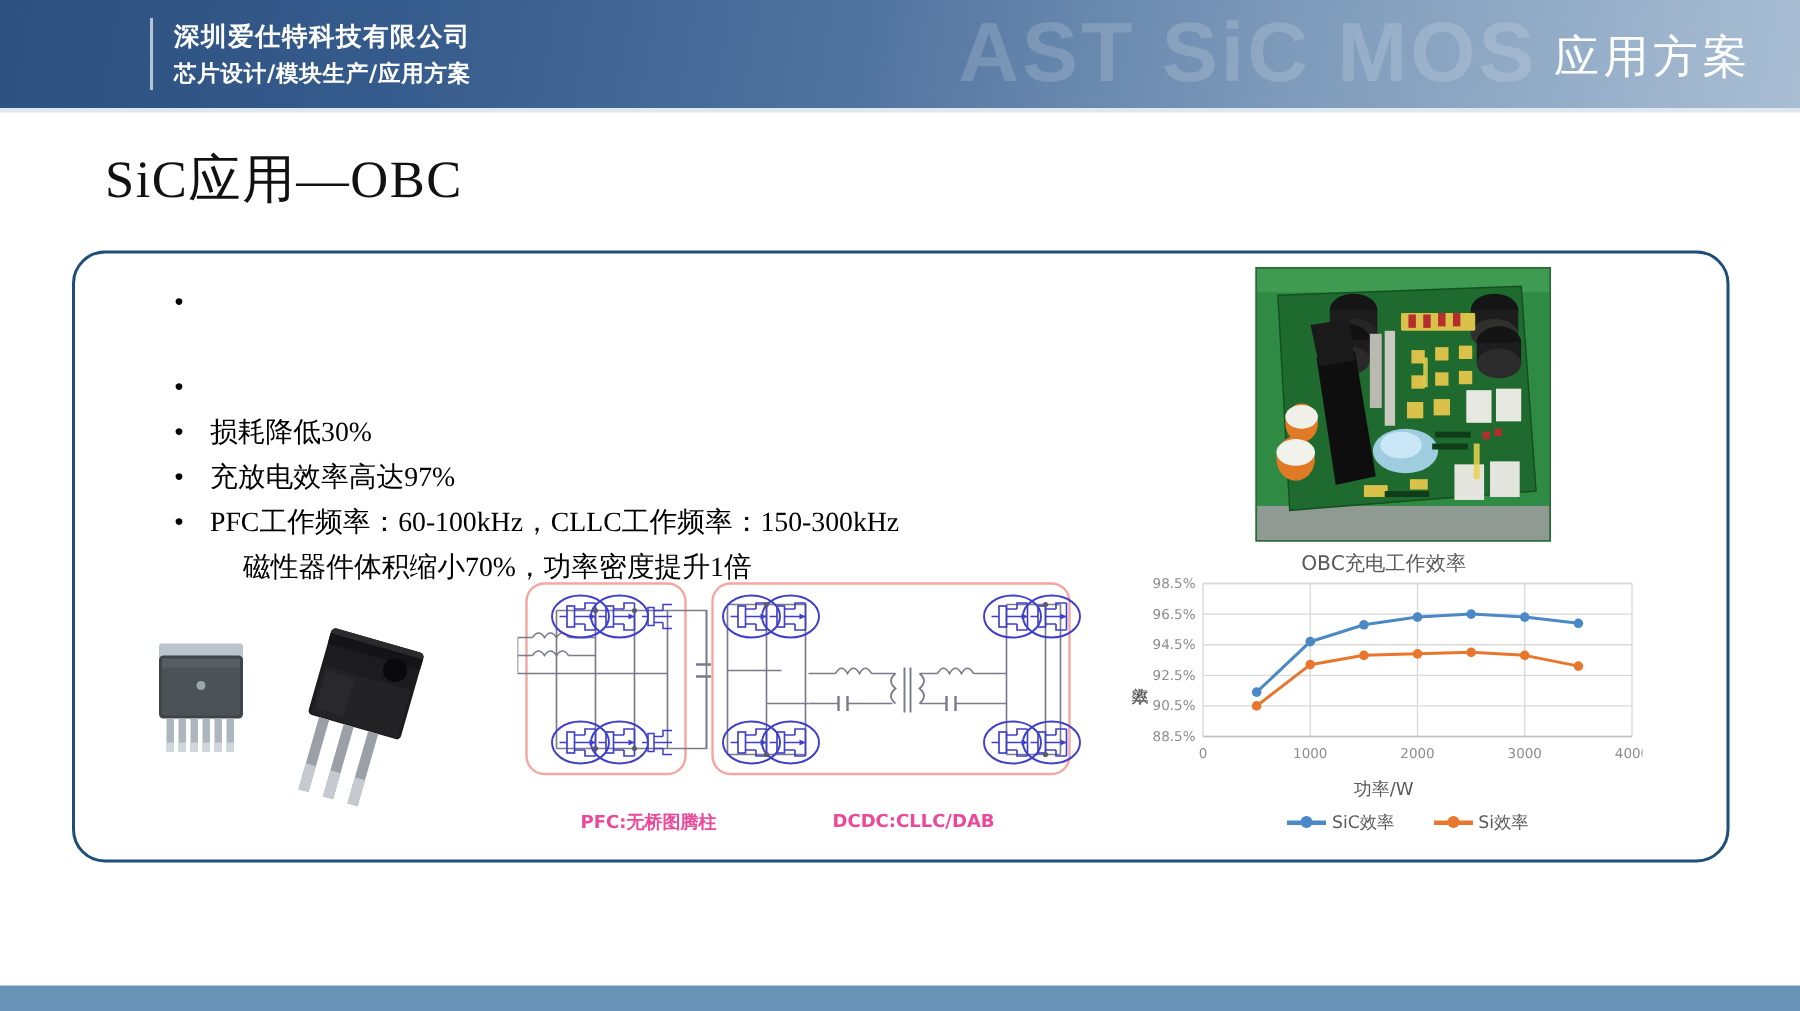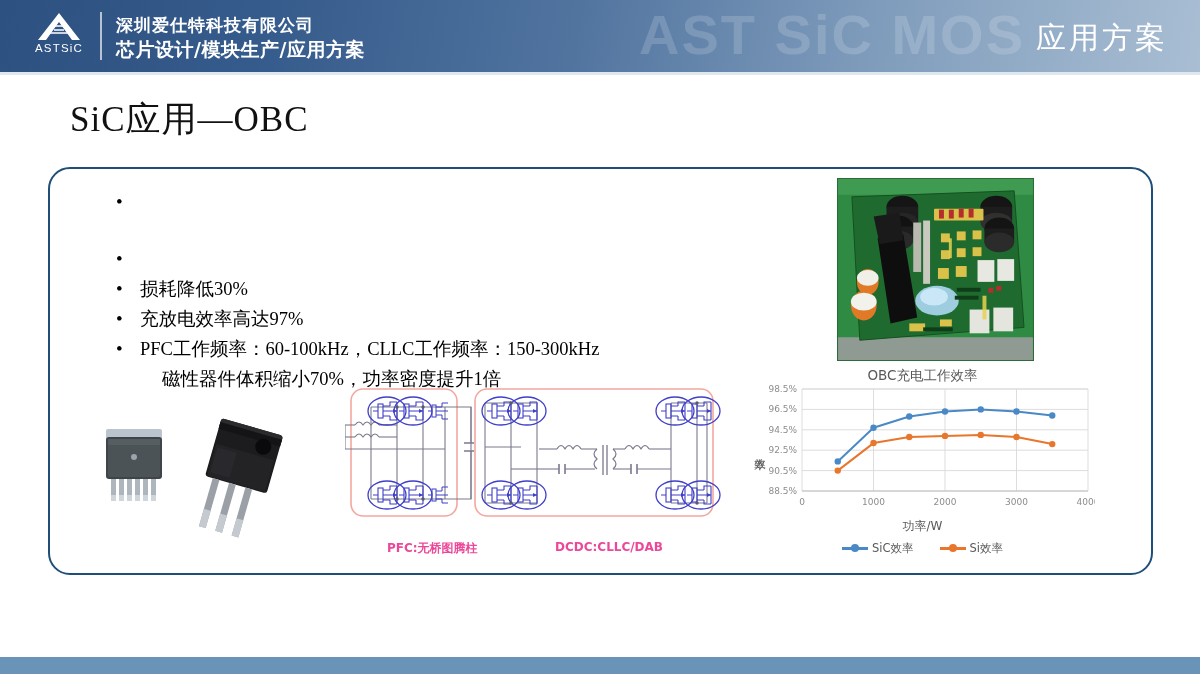--- a/index.html
+++ b/index.html
@@ -36,21 +36,21 @@
   .logo-divider {
     position: absolute; left: 100px; top: 12px; width: 2px; height: 48px;
     background: rgba(255,255,255,0.65);
   }
   .company-block { position: absolute; left: 116px; top: 12px; }
   .company-name {
     color: #ffffff; font-size: 17px; font-weight: bold; line-height: 26px;
     letter-spacing: 1px; font-family: "DejaVu Sans", sans-serif;
   }
   .company-sub {
-    color: #ffffff; font-size: 19px; font-weight: bold; line-height: 22px;
+    color: #ffffff; font-size: 15px; font-weight: bold; line-height: 22px;
     letter-spacing: 0.5px; font-family: "DejaVu Sans", sans-serif;
   }
   .header-right {
     position: absolute; right: 32px; top: 18px;
     color: #ffffff; font-size: 30px; letter-spacing: 3px;
     font-family: "DejaVu Sans", sans-serif;
   }
   .header-underline {
     position: absolute; left: 0; top: 72px; width: 1200px; height: 3px;
     background: #dfe7ef;
@@ -114,21 +114,21 @@
   .chart-ylabel {
     position: absolute; left: 2px; top: 82px;
     font-size: 11.5px; color: #595959; font-family: "DejaVu Sans", sans-serif;
     writing-mode: vertical-rl; letter-spacing: 0px;
   }
   .chart-xlabel {
     position: absolute; left: 0; top: 151px; width: 345px; text-align: center;
     font-size: 12px; color: #595959; font-family: "DejaVu Sans", sans-serif;
   }
   .chart-legend {
-    position: absolute; left: 0; top: 174px; width: 345px;
+    position: absolute; left: 16px; top: 174px; width: 345px;
     display: flex; justify-content: center; gap: 26px; align-items: flex-end;
   }
   .legend-item { display: flex; align-items: center; gap: 4px; }
   .legend-line { width: 26px; height: 2.5px; position: relative; }
   .legend-line::after {
     content: ''; position: absolute; left: 9px; top: -3px;
     width: 8px; height: 8px; border-radius: 50%; background: inherit;
   }
   .legend-label { font-size: 11.5px; color: #595959; font-family: "DejaVu Sans", sans-serif; }
 
@@ -140,29 +140,20 @@
   .tick-text { font-size: 9px; fill: #8c8c8c; font-family: "DejaVu Sans", sans-serif; }
 </style>
 </head>
 <body>
 
 <div class="slide">
 
   <div class="header">
     <div class="header-watermark">AST SiC MOS</div>
 
-    <div class="logo-block">
-      <svg class="logo-mark" viewBox="0 0 46 30">
-        <path d="M23 2 L44 29 L36 29 L23 11 L10 29 L2 29 Z" fill="#ffffff"></path>
-        <path d="M23 8 L33 22 L13 22 Z" fill="none" stroke="#ffffff" stroke-width="1.6"></path>
-        <path d="M18 15 L28 15 M18 19 L28 19" stroke="#ffffff" stroke-width="1.3"></path>
-        <circle cx="23" cy="5" r="1.6" fill="#ffffff"></circle>
-      </svg>
-      <div class="logo-text">ASTSiC</div>
-    </div>
 
     <div class="logo-divider"></div>
 
     <div class="company-block">
       <div class="company-name">深圳爱仕特科技有限公司</div>
       <div class="company-sub">芯片设计/模块生产/应用方案</div>
     </div>
 
     <div class="header-right">应用方案</div>
   </div>

